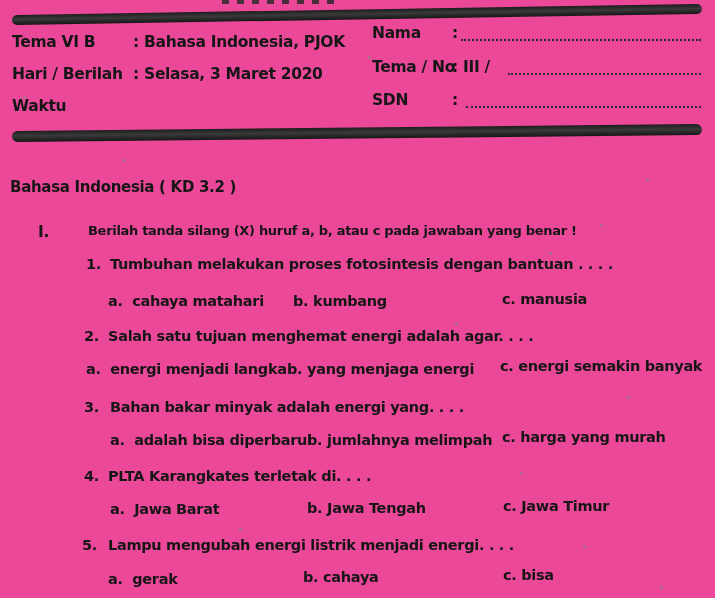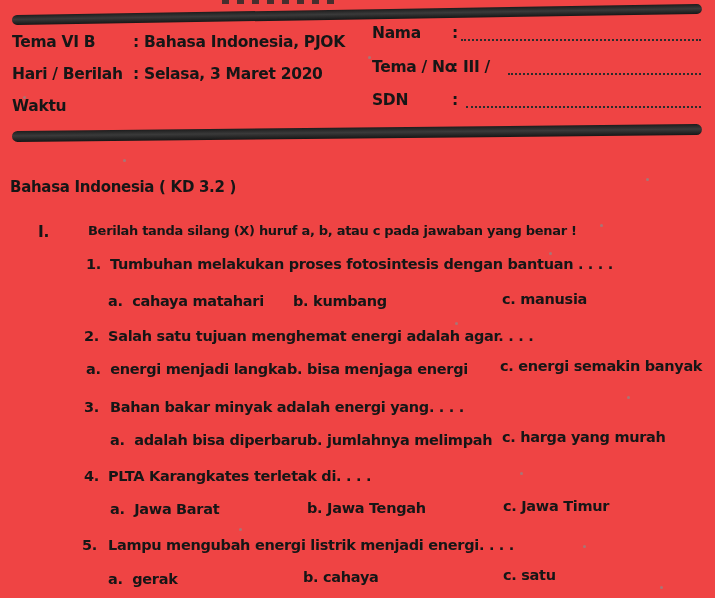--- a/index.html
+++ b/index.html
@@ -1,19 +1,19 @@
 <!DOCTYPE html>
 <html><head>
 <meta charset="utf-8">
 <style>
   html,body{margin:0;padding:0;background:#ffffff;}
   .sheet{
     position:relative;
     width:715px;height:598px;
-    background:#ef4444;
+    background:#ec4899;
     overflow:hidden;
     font-family:"DejaVu Sans", sans-serif;
     color:#161616;
     font-weight:bold;
     letter-spacing:-0.3px;
   }
   .abs{position:absolute;white-space:nowrap;}
   
   .bar{
     position:absolute;left:12px;width:690px;height:10px;
@@ -80,40 +80,40 @@
 
   <div class="abs qno" style="left:86px;top:256px;">1.</div>
   <div class="abs qtext" style="left:110px;top:256px;">Tumbuhan melakukan proses fotosintesis dengan bantuan . . . .</div>
   <div class="abs opt" style="left:108px;top:293px;"><span>a.</span>&nbsp; <span>cahaya matahari</span></div>
   <div class="abs opt" style="left:293px;top:293px;"><span>b.</span> <span>kumbang</span></div>
   <div class="abs opt" style="left:502px;top:291px;"><span>c.</span> <span>manusia</span></div>
 
   <div class="abs qno" style="left:84px;top:328px;">2.</div>
   <div class="abs qtext" style="left:108px;top:328px;">Salah satu tujuan menghemat energi adalah agar. . . .</div>
   <div class="abs opt" style="left:86px;top:361px;"><span>a.</span>&nbsp; <span>energi menjadi langka</span></div>
-  <div class="abs opt" style="left:287px;top:361px;"><span>b.</span> <span>bisa menjaga energi</span></div>
+  <div class="abs opt" style="left:287px;top:361px;"><span>b.</span> <span>yang menjaga energi</span></div>
   <div class="abs opt" style="left:500px;top:358px;"><span>c.</span> <span>energi semakin banyak</span></div>
 
   <div class="abs qno" style="left:84px;top:399px;">3.</div>
   <div class="abs qtext" style="left:110px;top:399px;">Bahan bakar minyak adalah energi yang. . . .</div>
   <div class="abs opt" style="left:110px;top:432px;"><span>a.</span>&nbsp; <span>adalah bisa diperbarui</span></div>
   <div class="abs opt" style="left:307px;top:432px;"><span>b.</span> <span>jumlahnya melimpah</span></div>
   <div class="abs opt" style="left:502px;top:429px;"><span>c.</span> <span>harga yang murah</span></div>
 
   <div class="abs qno" style="left:84px;top:468px;">4.</div>
   <div class="abs qtext" style="left:108px;top:468px;">PLTA Karangkates terletak di. . . .</div>
   <div class="abs opt" style="left:307px;top:500px;"><span>b.</span> <span>Jawa Tengah</span></div>
   <div class="abs opt" style="left:110px;top:501px;"><span>a.</span>&nbsp; <span>Jawa Barat</span></div>
   <div class="abs opt" style="left:503px;top:498px;"><span>c.</span> <span>Jawa Timur</span></div>
 
   <div class="abs qno" style="left:82px;top:537px;">5.</div>
   <div class="abs qtext" style="left:108px;top:537px;">Lampu mengubah energi listrik menjadi energi. . . .</div>
   <div class="abs opt" style="left:108px;top:571px;"><span>a.</span>&nbsp; <span>gerak</span></div>
   <div class="abs opt" style="left:303px;top:569px;"><span>b.</span> <span>cahaya</span></div>
-  <div class="abs opt" style="left:503px;top:567px;"><span>c.</span> <span>satu</span></div>
+  <div class="abs opt" style="left:503px;top:567px;"><span>c.</span> <span>bisa</span></div>
 
   <div class="speck" style="left:23px;top:96px;"></div>
   <div class="speck" style="left:368px;top:56px;"></div>
   <div class="speck" style="left:123px;top:159px;"></div>
   <div class="speck" style="left:646px;top:178px;"></div>
   <div class="speck" style="left:600px;top:224px;"></div>
   <div class="speck" style="left:549px;top:252px;"></div>
   <div class="speck" style="left:455px;top:322px;"></div>
   <div class="speck" style="left:627px;top:396px;"></div>
   <div class="speck" style="left:520px;top:472px;"></div>

